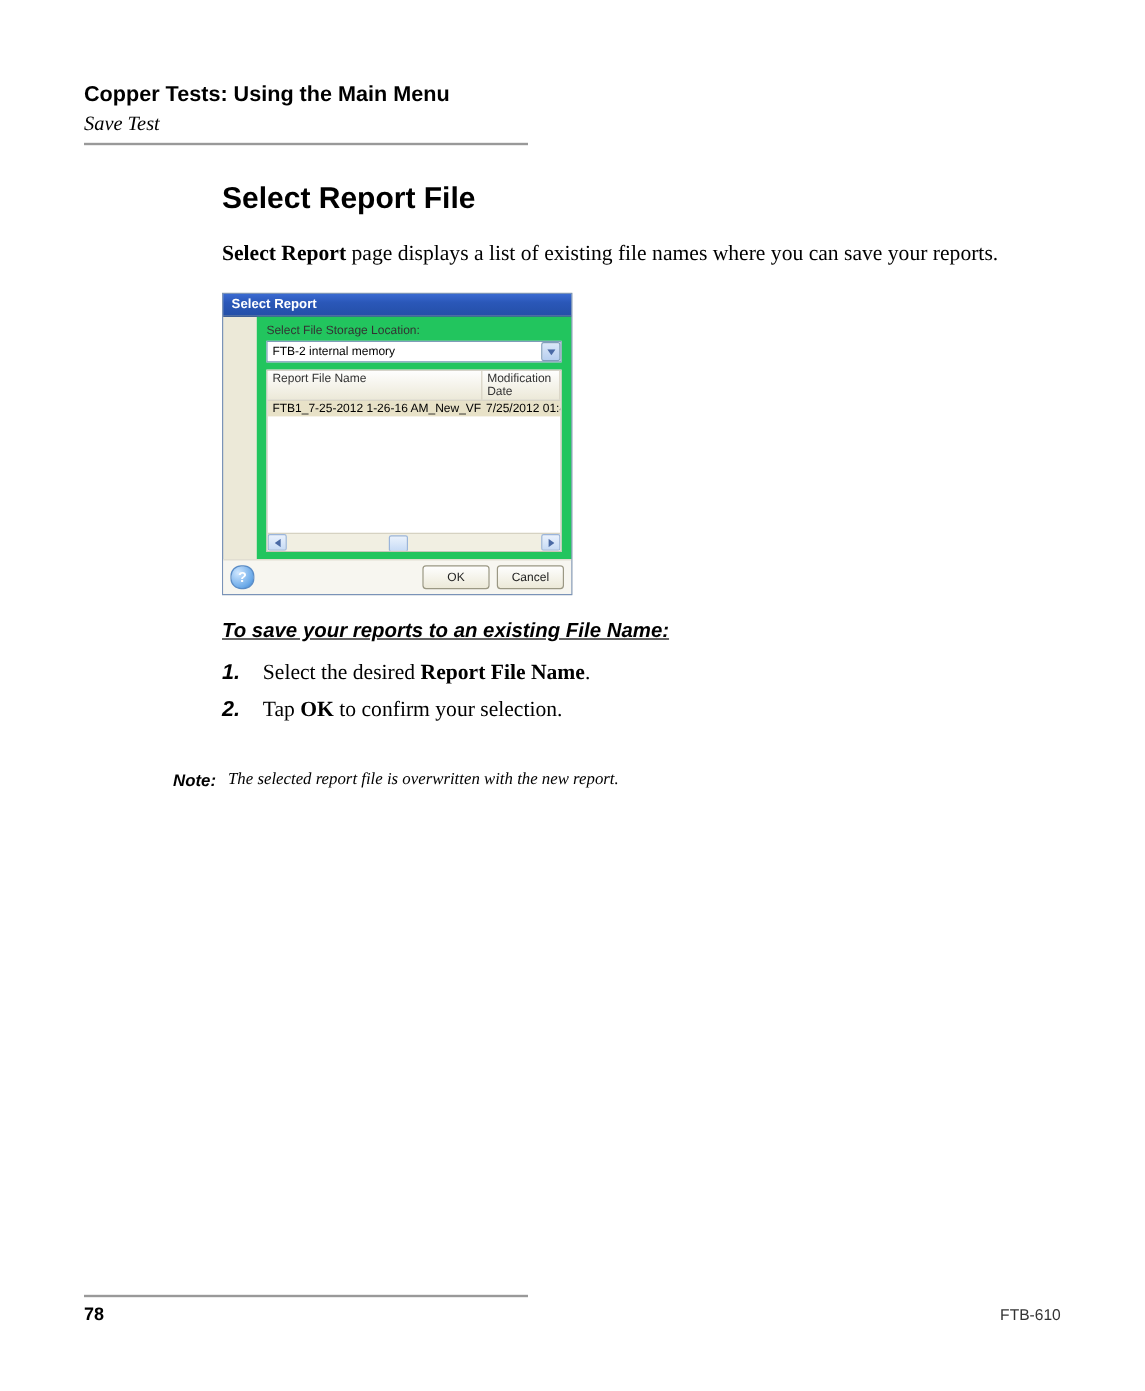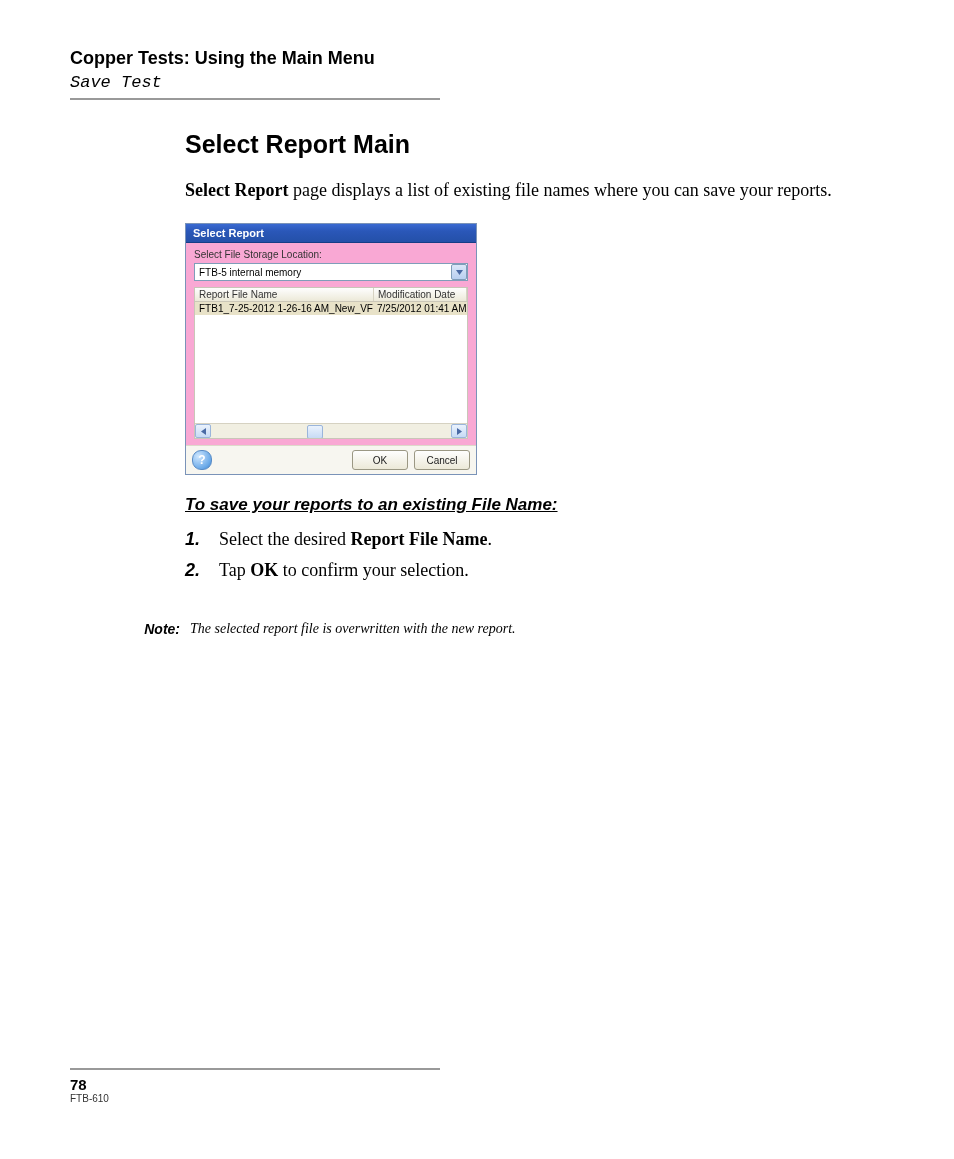--- a/index.html
+++ b/index.html
@@ -6,36 +6,36 @@
     margin: 0;
     padding: 0;
     font-family: Georgia, 'Times New Roman', serif;
     background: #fff;
     width: 954px;
     height: 1159px;
     position: relative;
     color: #000;
   }
   .page {
-    padding: 48px 70px 50px 70px;
+    padding: 68px 70px 50px 70px;
     box-sizing: border-box;
     height: 100%;
     position: relative;
   }
   .header-block {
     margin-bottom: 8px;
   }
   .chapter-title {
     font-family: Verdana, Arial, sans-serif;
     font-weight: bold;
     font-size: 18px;
     margin: 0 0 4px 0;
   }
   .section-sub {
-    font-family: Liberation Mono, monospace;
+    font-family: Liberation Serif, serif;
     font-style: italic;
     font-size: 17px;
     margin: 0 0 6px 0;
   }
   .header-rule {
     border: none;
     border-top: 2px solid #999;
     margin: 0;
     width: 370px;
   }
@@ -110,21 +110,22 @@
     color: #fff;
     font-weight: bold;
     font-size: 11px;
     padding: 3px 7px 3px 7px;
     display: flex;
     align-items: center;
     border-bottom: 1px solid #153d86;
   }
   .dlg-body {
     padding: 6px 8px 6px 8px;
-    background: #f9a8d4;
+    background: #22c55e;
+    margin-left: 28px;
   }
   .storage-label {
     font-size: 10px;
     color: #333;
     margin-bottom: 3px;
   }
   .combo {
     display: flex;
     border: 1px solid #7f9db9;
     background: #fff;
@@ -241,58 +242,57 @@
   .footer-rule {
     border: none;
     border-top: 2px solid #999;
     margin: 0 0 6px 0;
     width: 370px;
   }
   .footer-row {
     display: flex;
     justify-content: space-between;
     align-items: baseline;
-    flex-direction: column;
   }
   .page-num {
     font-family: Verdana, Arial, sans-serif;
     font-weight: bold;
     font-size: 15px;
   }
   .doc-id {
     font-family: Arial, sans-serif;
-    font-size: 10px;
+    font-size: 13px;
     color: #333;
   }
 </style>
 </head>
 <body>
 
 <div class="page">
   <div class="header-block">
     <div class="chapter-title">Copper Tests: Using the Main Menu</div>
     <div class="section-sub">Save Test</div>
     <hr class="header-rule">
   </div>
 
   <div class="content">
-    <div class="h2">Select Report Main</div>
+    <div class="h2">Select Report File</div>
 
     <p class="body-text">
       <span class="bold">Select Report</span><span> page displays a list of existing file names where you can save your reports.</span>
     </p>
 
     <div class="screenshot">
       <div class="titlebar">
         <span>Select Report</span>
       </div>
       <div class="dlg-body">
         <div class="storage-label">Select File Storage Location:</div>
         <div class="combo">
-          <div class="combo-text">FTB-5 internal memory</div>
+          <div class="combo-text">FTB-2 internal memory</div>
           <div class="combo-arrow">
             <svg viewBox="0 0 7 5">
                 <path d="M0 0 L7 0 L3.5 5 Z" fill="currentColor"></path>
               </svg>
           </div>
         </div>
         <div class="listview">
           <div class="lv-head">
             <div class="lv-hcell c1">Report File Name</div>
             <div class="lv-hcell c2">Modification Date</div>

